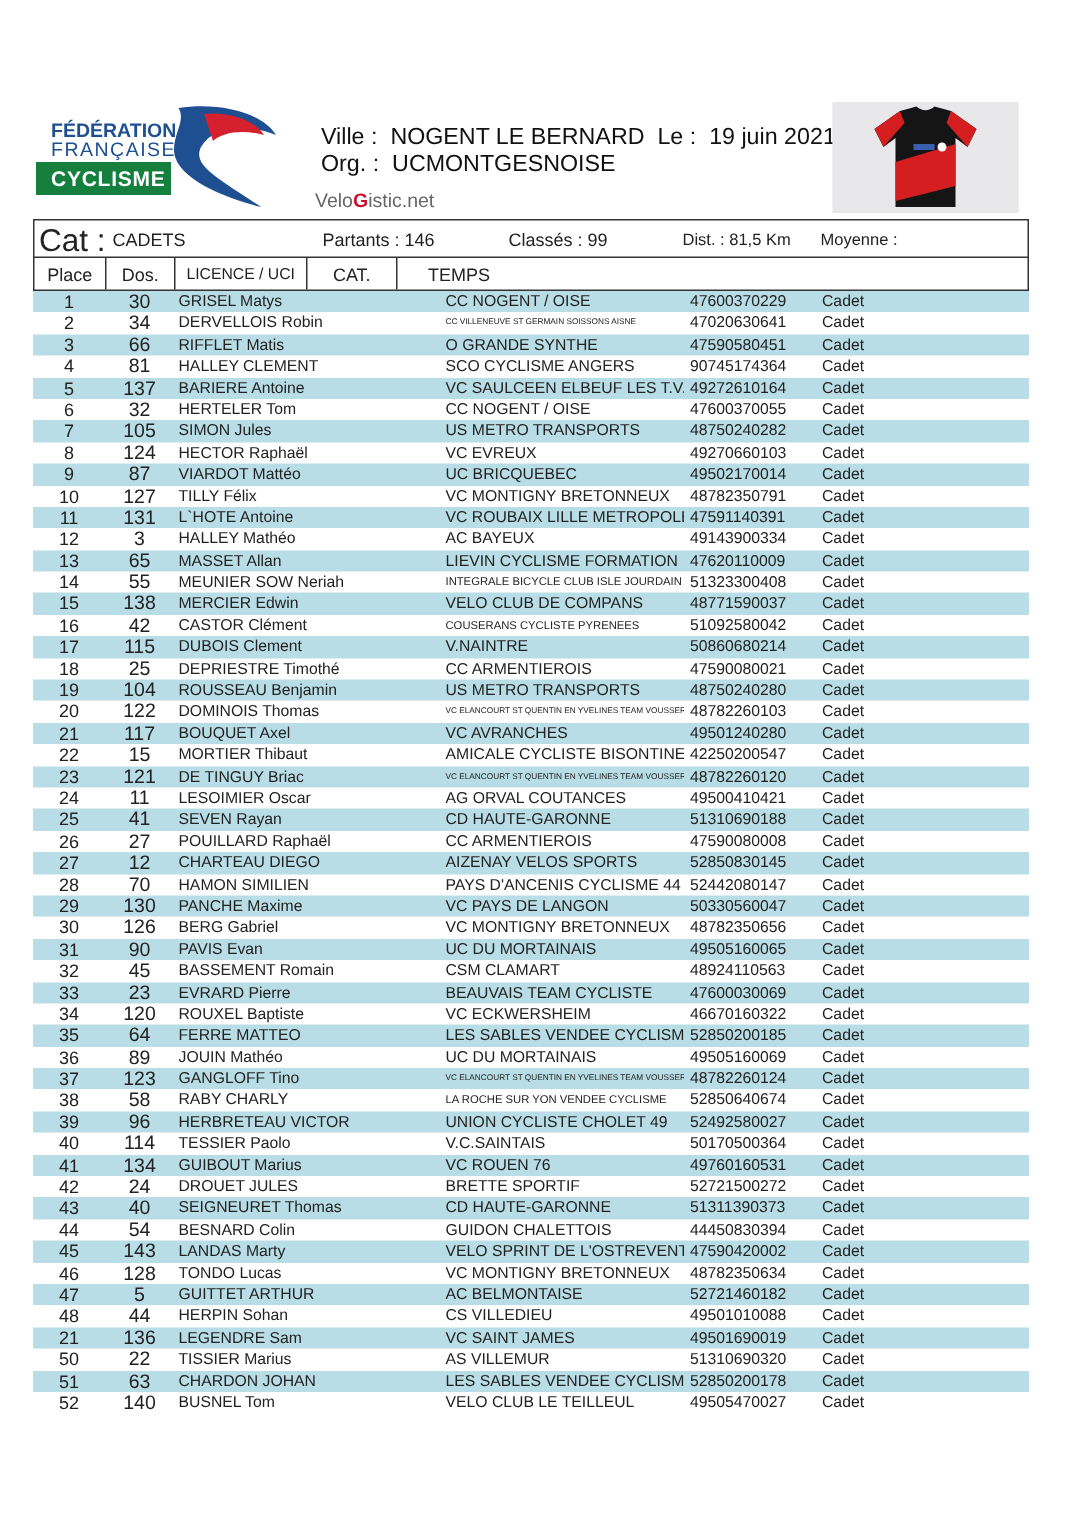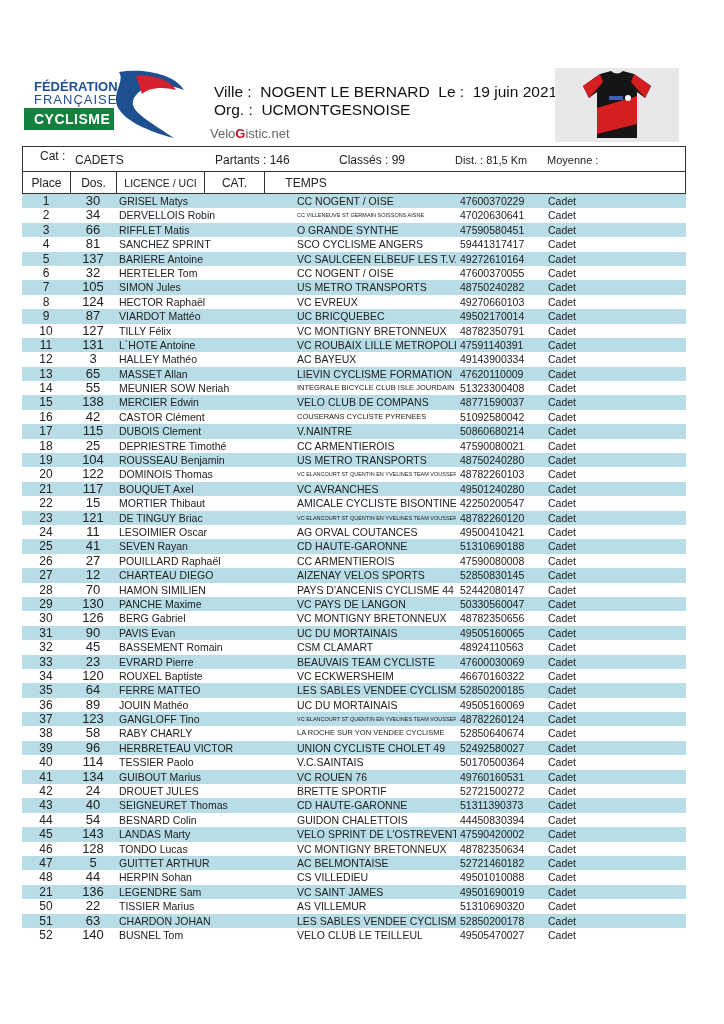--- a/index.html
+++ b/index.html
@@ -7,21 +7,21 @@
   .logo { position: absolute; left: 24px; top: 68px; width: 170px; height: 72px; }
   .ffc-text { position: absolute; left: 34px; top: 80px; font-weight: bold; color: #1d4f91; font-size: 13px; line-height: 13px; }
   .ffc-text .l2 { font-weight: normal; letter-spacing: 1px; }
   .ffc-band { position: absolute; left: 24px; top: 108px; width: 90px; height: 22px; background: #15803d; color: #fff; font-weight: bold; font-size: 14px; line-height: 22px; padding-left: 10px; box-sizing: border-box; letter-spacing: .5px; }
   .hdr-line { position: absolute; left: 214px; font-size: 15.5px; color: #111; white-space: pre; text-align: right; }
   .velogistic { position: absolute; left: 210px; top: 126px; font-size: 13px; color: #666; }
   .velogistic .g { color: #c8102e; font-weight: bold; }
   .jersey { position: absolute; left: 555px; top: 68px; width: 124px; height: 74px; background: #e8e8ea; }
   .info-box { position: absolute; left: 22px; top: 146px; width: 664px; height: 26px; border: 1px solid #333; box-sizing: border-box; font-size: 12px; }
   .info-box span { position: absolute; top: 6px; white-space: nowrap; }
-  .info-cat-label { left: 17px; top: 2px !important; font-size: 12px; }
+  .info-cat-label { left: 3px; top: 2px !important; font-size: 21px; }
   .colhead { position: absolute; left: 22px; top: 172px; width: 664px; height: 22px; border: 1px solid #333; border-top: none; box-sizing: border-box; display: flex; font-size: 12px; }
   .colhead div { border-right: 1px solid #333; display: flex; align-items: center; justify-content: center; box-sizing: border-box; }
   .colhead div:last-child { border-right: none; }
   .rows { position: absolute; left: 22px; top: 194px; width: 664px; }
   .row { height: 14.4px; display: flex; font-size: 10.5px; line-height: 14.4px; white-space: nowrap; }
   .row.odd { background: #b8dde6; }
   .c-place { width: 48px; text-align: center; font-size: 12px; }
   .c-dos { width: 46px; text-align: center; font-size: 13px; }
   .c-name { width: 178px; padding-left: 3px; box-sizing: border-box; }
   .c-assoc { width: 162px; padding-left: 3px; box-sizing: border-box; overflow: hidden; }
@@ -101,23 +101,23 @@
       <div class="c-dos">66</div>
       <div class="c-name">RIFFLET  Matis</div>
       <div class="c-assoc">O GRANDE SYNTHE</div>
       <div class="c-lic">47590580451</div>
       <div class="c-cat">Cadet</div>
       <div class="c-temps"></div>
     </div>
     <div class="row">
       <div class="c-place">4</div>
       <div class="c-dos">81</div>
-      <div class="c-name">SANCHEZ  SPRINT</div>
+      <div class="c-name">HALLEY  CLEMENT</div>
       <div class="c-assoc">SCO CYCLISME ANGERS</div>
-      <div class="c-lic">59441317417</div>
+      <div class="c-lic">90745174364</div>
       <div class="c-cat">Cadet</div>
       <div class="c-temps"></div>
     </div>
     <div class="row odd">
       <div class="c-place">5</div>
       <div class="c-dos">137</div>
       <div class="c-name">BARIERE  Antoine</div>
       <div class="c-assoc">VC SAULCEEN ELBEUF LES T.V.O</div>
       <div class="c-lic">49272610164</div>
       <div class="c-cat">Cadet</div>

